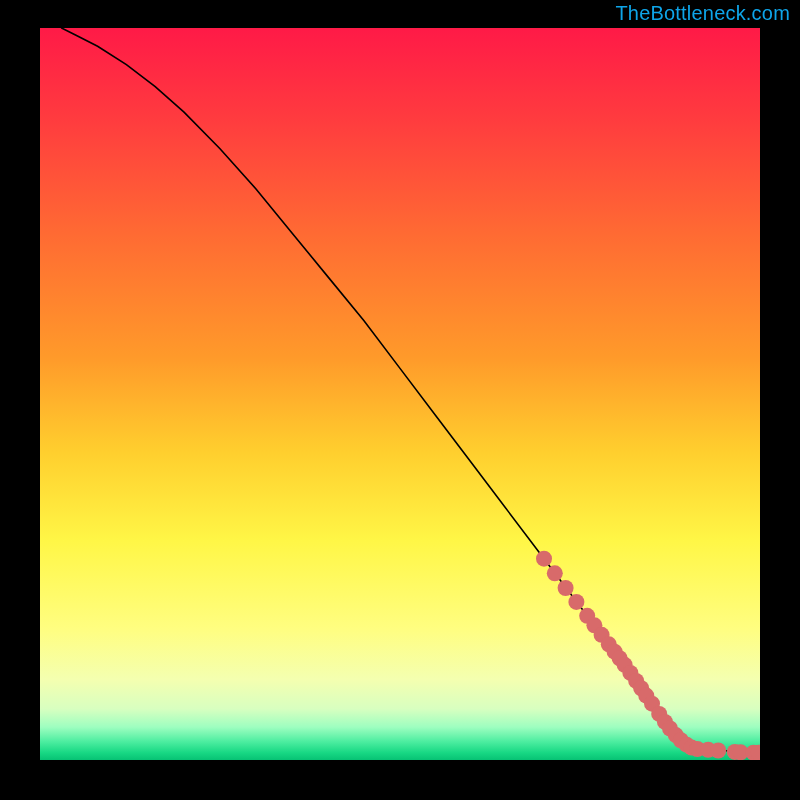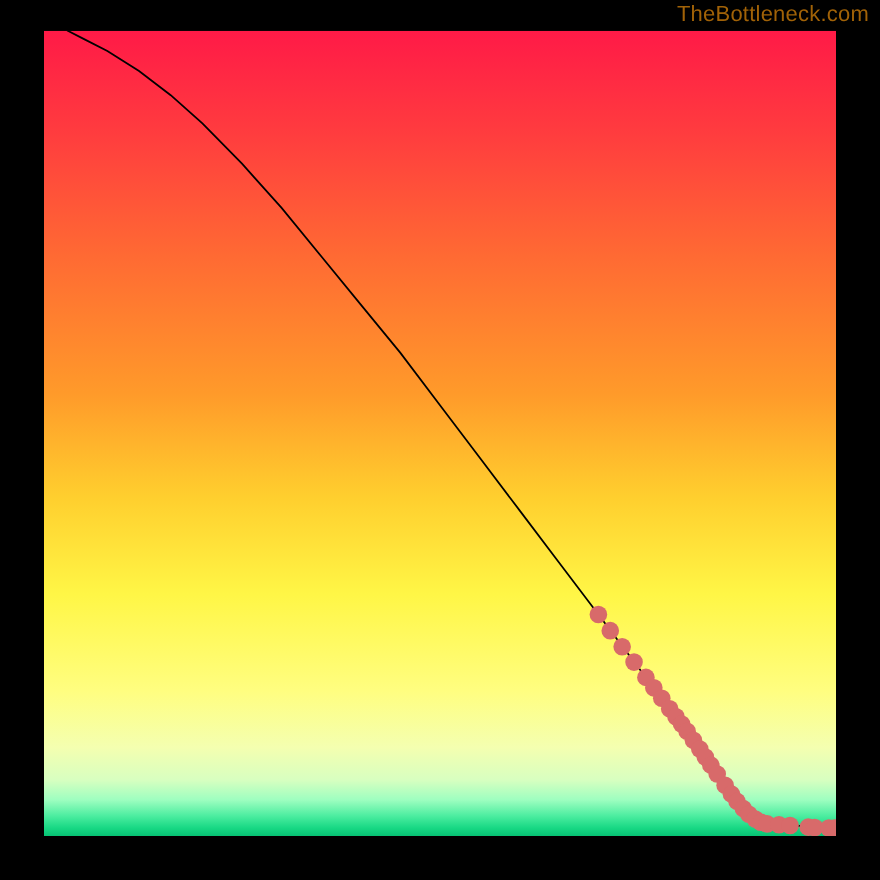--- a/index.html
+++ b/index.html
@@ -14,21 +14,21 @@
   .frame {
     position: relative;
     width: 800px;
     height: 800px;
     background: #000;
   }
   .attribution {
     position: absolute;
     top: 2px;
     right: 10px;
-    color: #a16207;
+    color: #0ea5e9;
     font-size: 20px;
     font-weight: 500;
     letter-spacing: 0.2px;
   }
   .plot-area {
     position: absolute;
     left: 40px;
     top: 28px;
     width: 720px;
     height: 732px;

